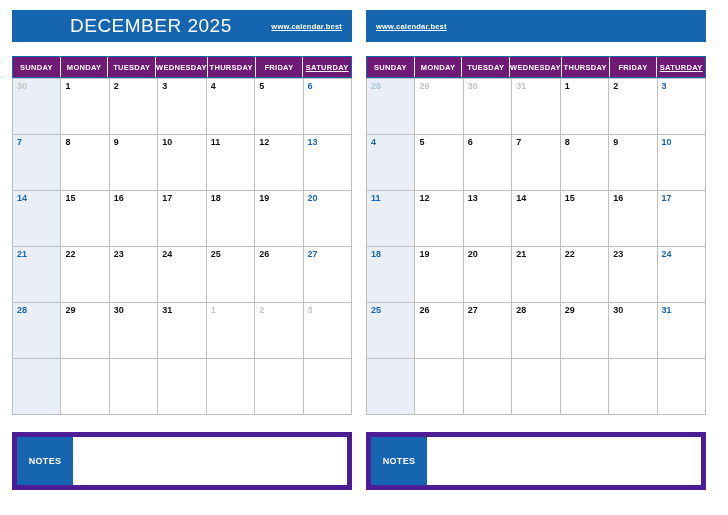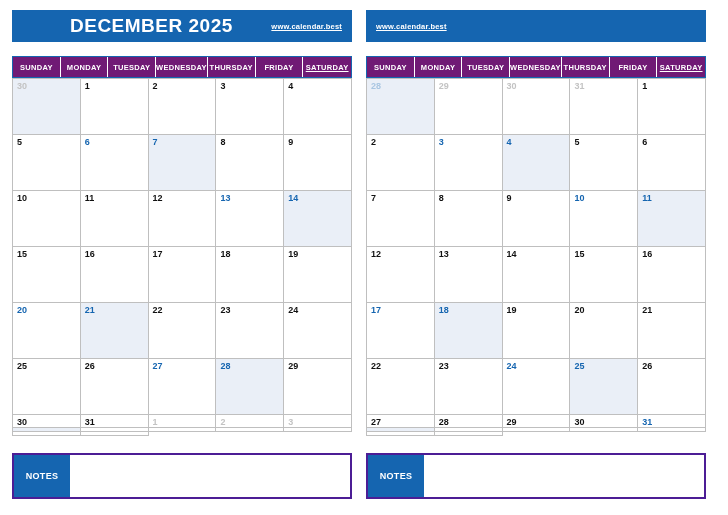--- a/index.html
+++ b/index.html
@@ -33,21 +33,21 @@
     background: #1565b0;
     display: flex;
     align-items: center;
     justify-content: space-between;
     padding: 0 10px;
     box-sizing: border-box;
   }
   .month-title {
     color: #ffffff;
     font-size: 19px;
-    font-weight: bold;
+    font-weight: normal;
     letter-spacing: 0.5px;
     padding-left: 48px;
   }
   .site-link {
     color: #ffffff;
     font-size: 7.5px;
     font-weight: bold;
     text-decoration: underline;
     letter-spacing: 0.2px;
     white-space: nowrap;
@@ -70,21 +70,21 @@
     padding: 6px 0 5px 0;
     letter-spacing: 0.3px;
     border-right: 1px solid #ffffff;
     box-sizing: border-box;
   }
   .weekday:last-child { border-right: none; text-decoration: underline; }
 
   
   .day-grid {
     display: grid;
-    grid-template-columns: repeat(5, 1fr);
+    grid-template-columns: repeat(7, 1fr);
     grid-template-rows: repeat(6, 56px);
     border-left: 1px solid #bfbfbf;
     border-top: 1px solid #bfbfbf;
     box-sizing: border-box;
   }
   .day-cell {
     border-right: 1px solid #bfbfbf;
     border-bottom: 1px solid #bfbfbf;
     box-sizing: border-box;
     padding: 3px 0 0 4px;
@@ -98,23 +98,23 @@
     background: #eaeff7;
   }
   .day-cell .num { line-height: 1; }
   .day-cell.blue .num { color: #1565b0; }
   .day-cell.muted .num { color: #c3c3c3; }
   .day-cell.muted-blue .num { color: #a9c6e2; }
 
   
   .notes {
     margin-top: 17px;
-    height: 46px;
+    height: 58px;
     display: flex;
-    border: 2px solid #4c1d95;
+    border: 5px solid #4c1d95;
     box-sizing: border-box;
   }
   .notes-label {
     width: 56px;
     background: #1565b0;
     color: #ffffff;
     font-size: 9px;
     font-weight: bold;
     display: flex;
     align-items: center;

